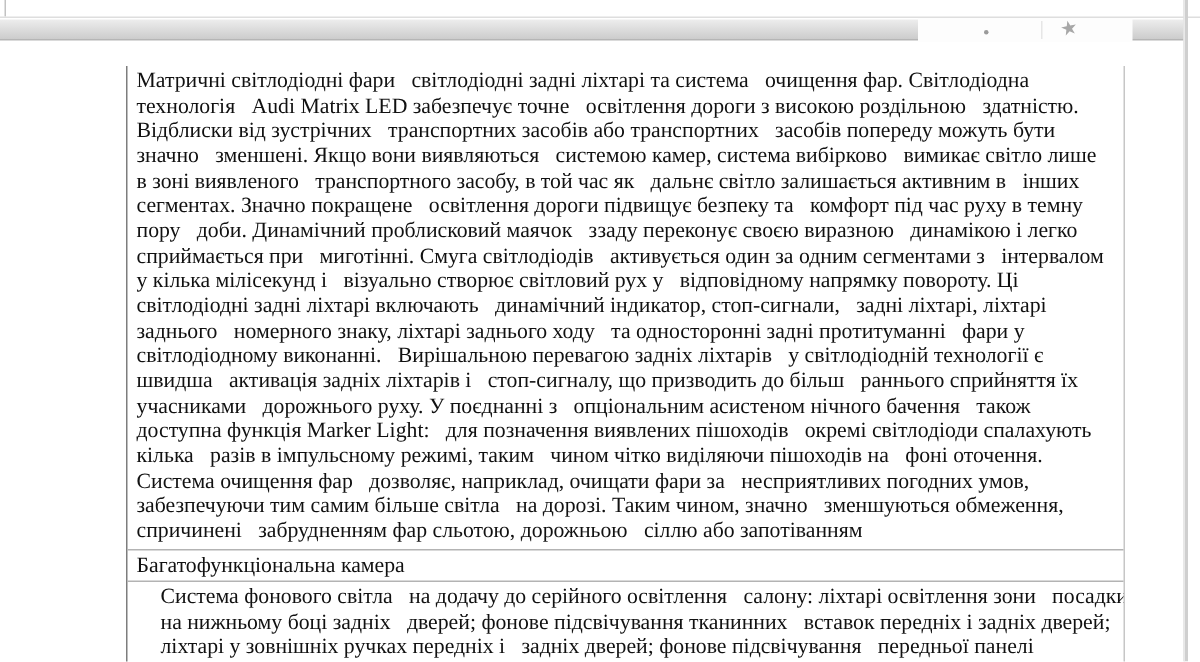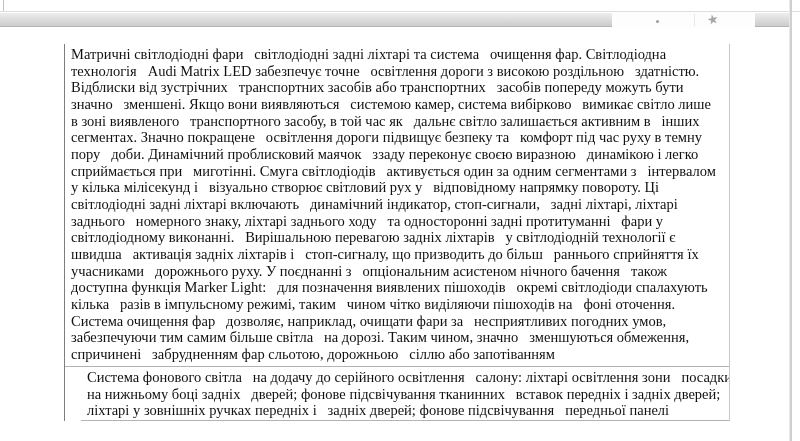--- a/index.html
+++ b/index.html
@@ -69,21 +69,21 @@
   .edge-line {
     position: absolute;
     left: 789px; top: 0;
     width: 2px; height: 441px;
     background: #cfcfcf;
     border-left: 1px solid #e9e9e9;
   }
   
   .options-table {
     position: absolute;
-    left: 64px; top: 44px;
+    left: 84px; top: 44px;
     width: 666px;
     box-sizing: border-box;
     border-left: 1px solid #7d7d7d;
     border-right: 1px solid #c6c6c6;
     background: #ffffff;
   }
   .opt-row {
     box-sizing: border-box;
     padding: 2px 4px 2px 6px;
     border-bottom: 1px solid #b3b3b3;
@@ -126,18 +126,19 @@
 світлодіодні задні ліхтарі включають   динамічний індикатор, стоп-сигнали,   задні ліхтарі, ліхтарі
 заднього   номерного знаку, ліхтарі заднього ходу   та односторонні задні протитуманні   фари у
 світлодіодному виконанні.   Вирішальною перевагою задніх ліхтарів   у світлодіодній технології є
 швидша   активація задніх ліхтарів і   стоп-сигналу, що призводить до більш   раннього сприйняття їх
 учасниками   дорожнього руху. У поєднанні з   опціональним асистеном нічного бачення   також
 доступна функція Marker Light:   для позначення виявлених пішоходів   окремі світлодіоди спалахують
 кілька   разів в імпульсному режимі, таким   чином чітко виділяючи пішоходів на   фоні оточення.
 Система очищення фар   дозволяє, наприклад, очищати фари за   несприятливих погодних умов,
 забезпечуючи тим самим більше світла   на дорозі. Таким чином, значно   зменшуються обмеження,
 спричинені   забрудненням фар сльотою, дорожньою   сіллю або запотіванням</div>
+    <div class="opt-row header-row">Багатофункціональна камера</div>
     <div class="opt-row last">Система фонового світла   на додачу до серійного освітлення   салону: ліхтарі освітлення зони   посадки
 на нижньому боці задніх   дверей; фонове підсвічування тканинних   вставок передніх і задніх дверей;
 ліхтарі у зовнішніх ручках передніх і   задніх дверей; фонове підсвічування   передньої панелі</div>
   </div>
 
 </div>
 
 </body></html>

